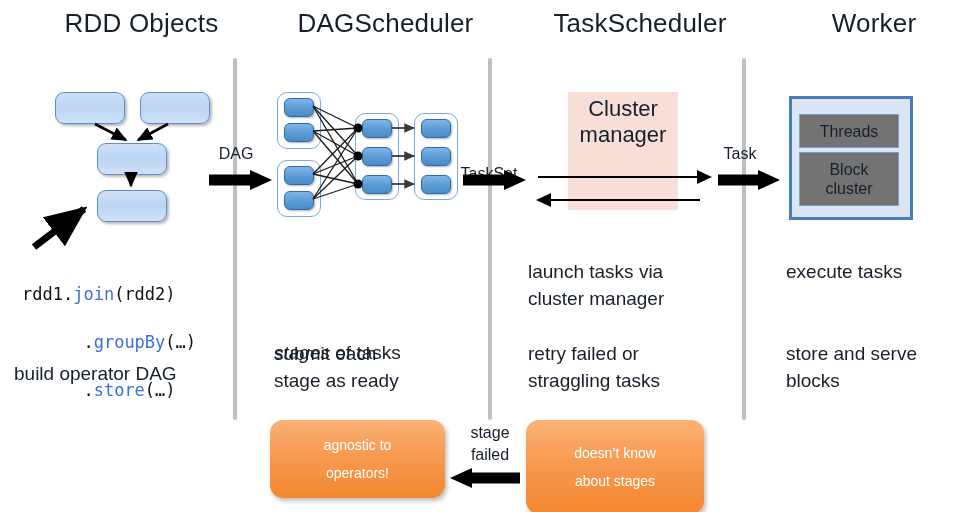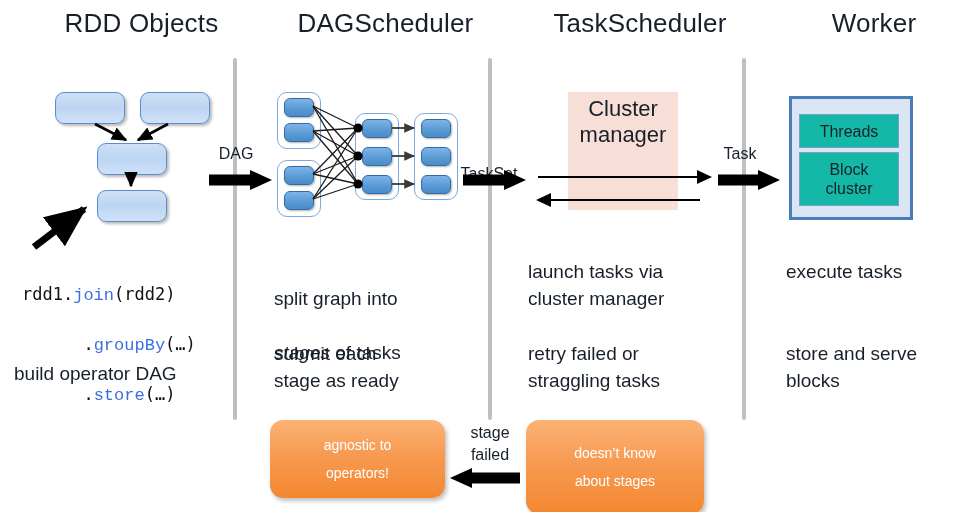--- a/index.html
+++ b/index.html
@@ -19,21 +19,21 @@
           box-shadow:2px 2px 3px rgba(0,0,0,.28);}
 
   
   .tbox{position:absolute;border:1px solid #2f6ca8;border-radius:6px;
         background:linear-gradient(to bottom,#80b4e8 0%,#5b9bd5 55%,#4a8cc9 100%);
         box-shadow:1px 1px 2px rgba(0,0,0,.3);}
   .tgroup{position:absolute;border:1.5px solid #7fa9dd;border-radius:10px;background:#fff;}
 
   
   .worker-outer{position:absolute;border:3px solid #4a7ebb;background:#dbe6f5;}
-  .worker-inner{position:absolute;border:1px solid #7a9fcb;background:#14b8a6;
+  .worker-inner{position:absolute;border:1px solid #7a9fcb;background:#737373;
                 display:flex;align-items:center;justify-content:center;text-align:center;
                 font-size:16px;line-height:19px;color:#17202a;}
 
   
   .cluster-box{position:absolute;background:#f7ded7;}
   .cluster-label{position:absolute;text-align:center;font-size:22px;line-height:26px;
                  color:#17202a;width:140px;}
 
   
   .orange{position:absolute;border-radius:13px;color:#fff;font-size:14px;line-height:28px;
@@ -41,21 +41,21 @@
           background:linear-gradient(to bottom,#fbb274 0%,#f79a52 45%,#f4872f 100%);
           box-shadow:2px 3px 4px rgba(0,0,0,.25);}
 
   
   .body-text{position:absolute;font-size:19px;line-height:27px;color:#17202a;white-space:pre-line;}
   .body-text i{font-style:italic;}
 
   
   .code{position:absolute;font-family:"DejaVu Sans Mono","Liberation Mono",monospace;
         font-size:17px;line-height:24px;color:#111;white-space:pre;}
-  .code .m{color:#3a6fe0;font-family:Liberation Mono, monospace;}
+  .code .m{color:#3a6fe0;}
 
   
   .flow-label{position:absolute;font-size:16px;color:#17202a;white-space:nowrap;text-align:center;}
 
   svg{position:absolute;left:0;top:0;overflow:visible;pointer-events:none;}
 </style>
 </head>
 <body>
 
 <div class="col-title" style="left:0;width:235px;">RDD Objects</div>
@@ -139,21 +139,21 @@
   <circle cx="358" cy="156" r="4.6" fill="#000"></circle>
   <circle cx="358" cy="184" r="4.6" fill="#000"></circle>
   <g stroke="#3a3a3a" stroke-width="1.8" fill="none" marker-end="url(#ah-sm)">
     <path d="M392,128 L414,128"></path>
     <path d="M392,156 L414,156"></path>
     <path d="M392,184 L414,184"></path>
   </g>
 </svg>
 
 <div class="body-text" style="left:274px;top:258px;">
-  <span>split graph into</span><br>
+  <br>
   <i>stages</i><span> of tasks</span>
 </div>
 <div class="body-text" style="left:274px;top:340px;">submit each
 stage as ready</div>
 
 <div class="flow-label" style="left:452px;top:145px;width:74px;margin-top:20px;">TaskSet</div>
 <svg width="956" height="512">
   <path d="M463,180 L506,180" stroke="#000" stroke-width="11" fill="none"></path>
   <path d="M504,170 L526,180 L504,190 z" fill="#000"></path>
 </svg>

